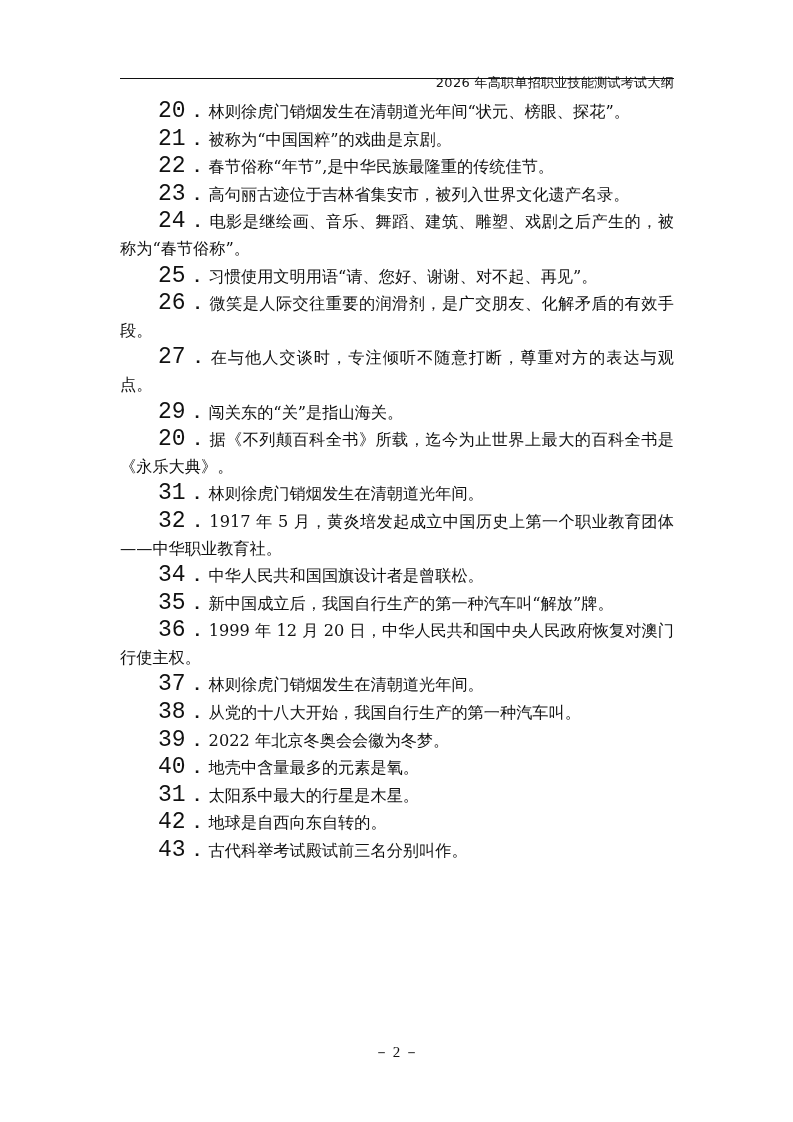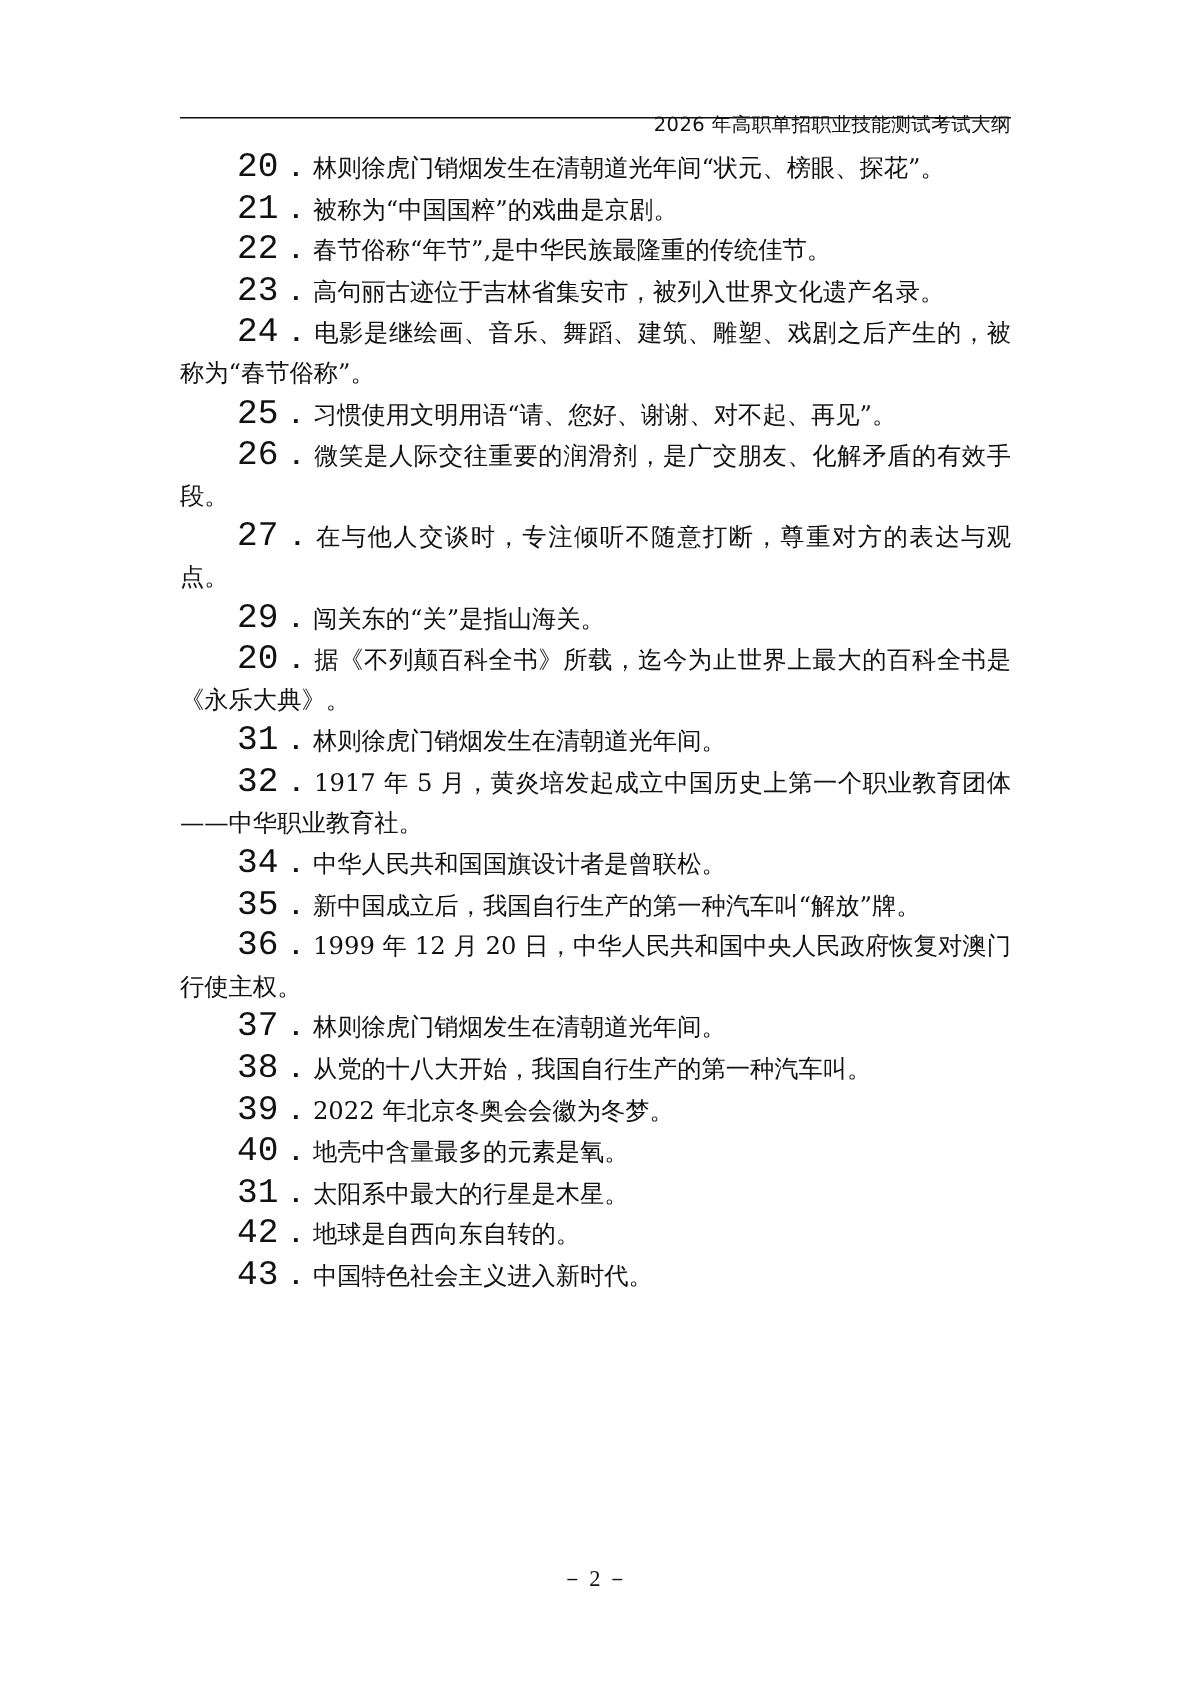--- a/index.html
+++ b/index.html
@@ -38,16 +38,16 @@
   <p class="item"><span class="num">32．</span><span class="txt">1917 年 5 月，黄炎培发起成立中国历史上第一个职业教育团体——中华职业教育社。</span></p>
   <p class="item"><span class="num">34．</span><span class="txt">中华人民共和国国旗设计者是曾联松。</span></p>
   <p class="item"><span class="num">35．</span><span class="txt">新中国成立后，我国自行生产的第一种汽车叫“解放”牌。</span></p>
   <p class="item"><span class="num">36．</span><span class="txt">1999 年 12 月 20 日，中华人民共和国中央人民政府恢复对澳门行使主权。</span></p>
   <p class="item"><span class="num">37．</span><span class="txt">林则徐虎门销烟发生在清朝道光年间。</span></p>
   <p class="item"><span class="num">38．</span><span class="txt">从党的十八大开始，我国自行生产的第一种汽车叫。</span></p>
   <p class="item"><span class="num">39．</span><span class="txt">2022 年北京冬奥会会徽为冬梦。</span></p>
   <p class="item"><span class="num">40．</span><span class="txt">地壳中含量最多的元素是氧。</span></p>
   <p class="item"><span class="num">31．</span><span class="txt">太阳系中最大的行星是木星。</span></p>
   <p class="item"><span class="num">42．</span><span class="txt">地球是自西向东自转的。</span></p>
-  <p class="item"><span class="num">43．</span><span class="txt">中国特色社会主义进入新时代。</span></p>
+  <p class="item"><span class="num">43．</span><span class="txt">古代科举考试殿试前三名分别叫作。</span></p>
 </div>
 
 <div class="footer">－ 2 －</div>
 
 </body></html>

